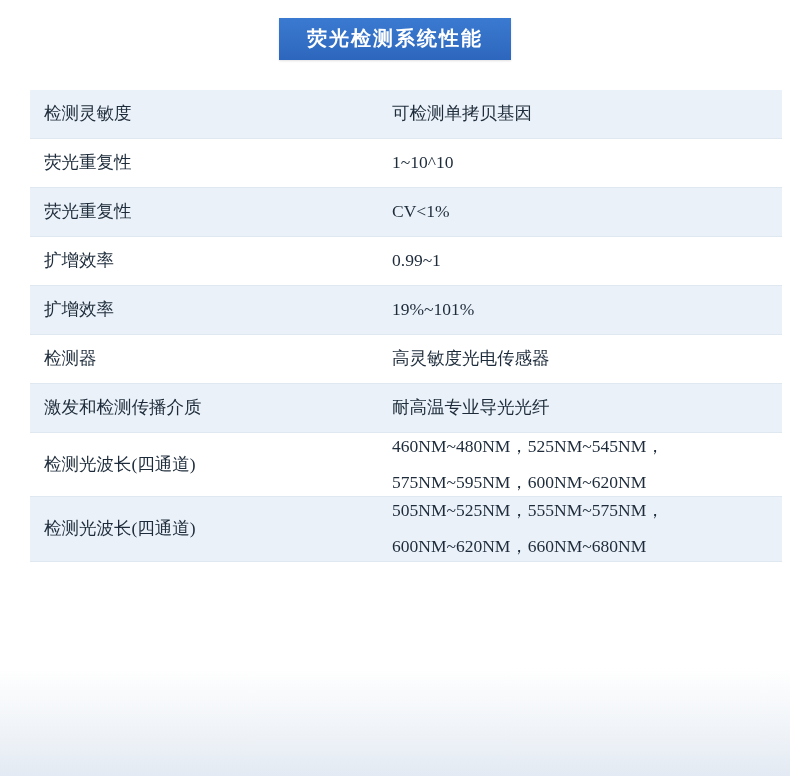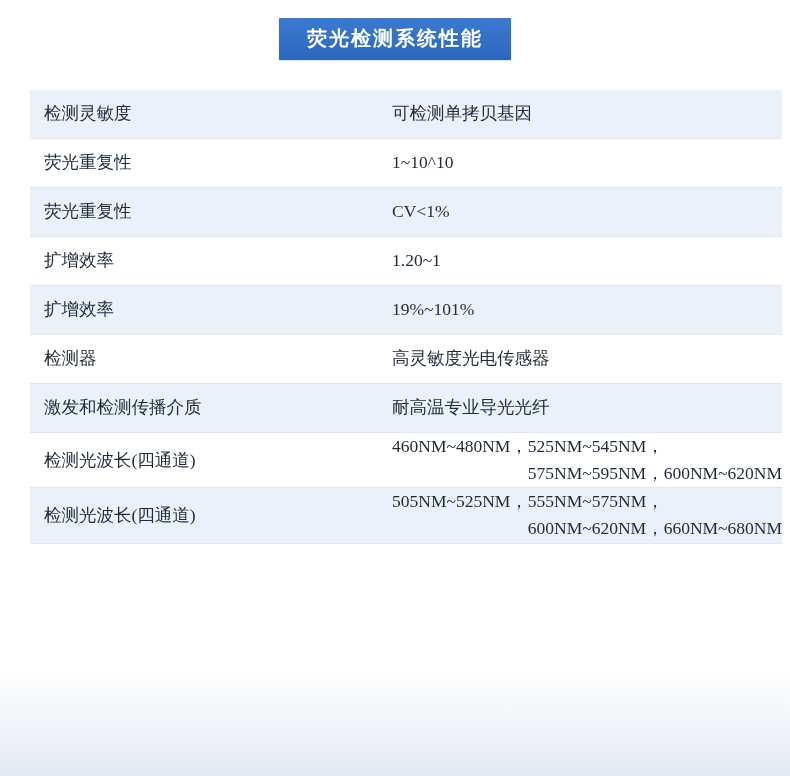--- a/index.html
+++ b/index.html
@@ -61,21 +61,21 @@
   .table td.value {
     width: 390px;
     padding-left: 8px;
   }
   .row-1 td { height: 48px; margin-left: 38px; }
   .row-2 td { height: 52px; }
   .val-line {
     display: block;
   }
   .val-line + .val-line {
-    text-align: right;
+    margin-top: 9px;
   }
 </style>
 </head>
 <body>
 
 <div class="page">
 
   <div class="title-wrap">
     <div class="title-banner">荧光检测系统性能</div>
   </div>
@@ -100,21 +100,21 @@
       <tr class="shaded row-1">
         <td class="label">荧光重复性</td>
         <td class="value">
           <span class="val-line">CV&lt;1%</span>
         </td>
       </tr>
 
       <tr class="row-1">
         <td class="label">扩增效率</td>
         <td class="value">
-          <span class="val-line">1.20~1</span>
+          <span class="val-line">0.99~1</span>
         </td>
       </tr>
 
       <tr class="shaded row-1">
         <td class="label">扩增效率</td>
         <td class="value">
           <span class="val-line">19%~101%</span>
         </td>
       </tr>
 

